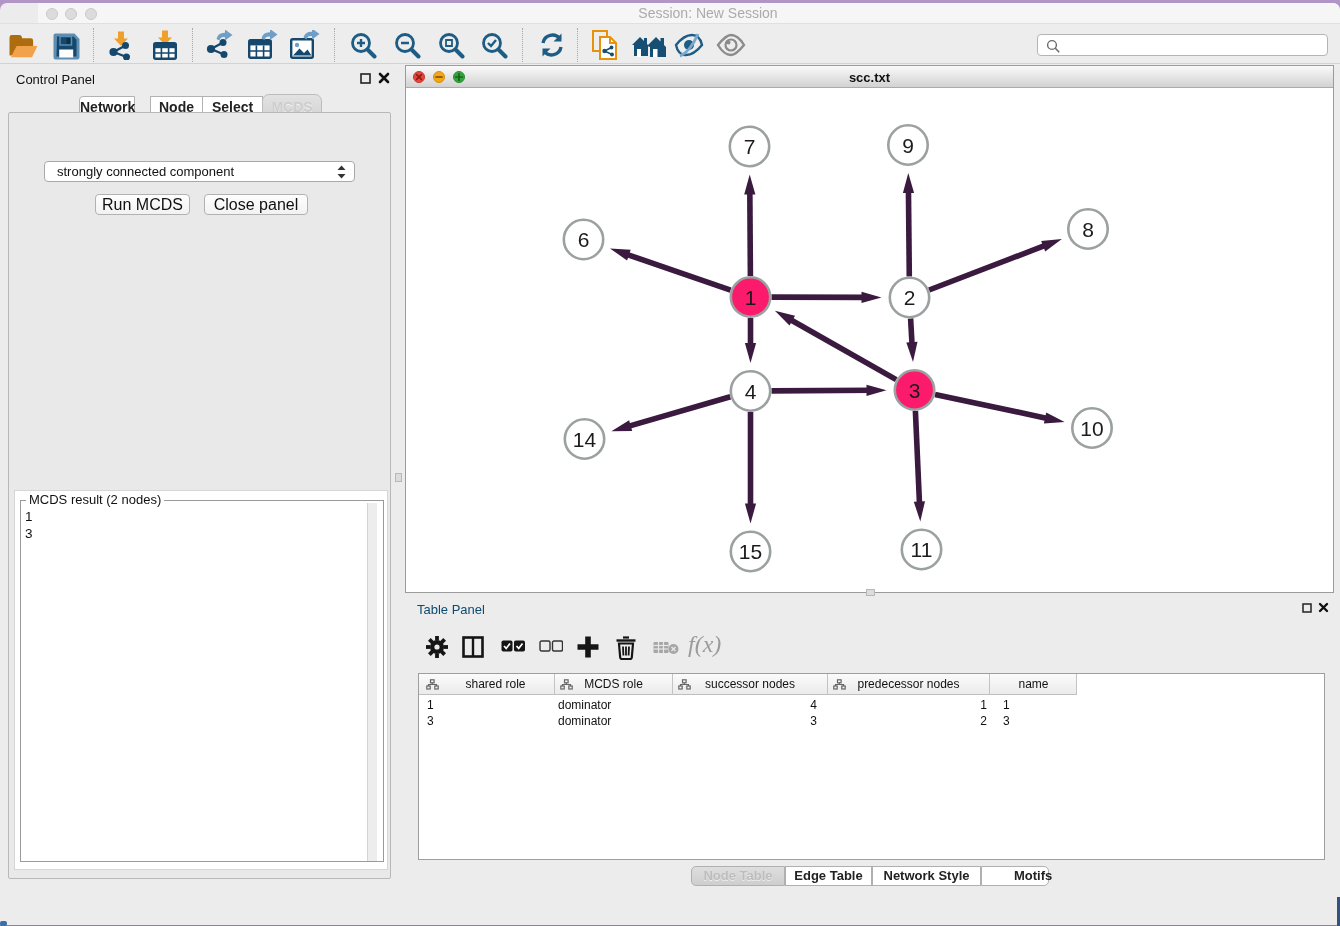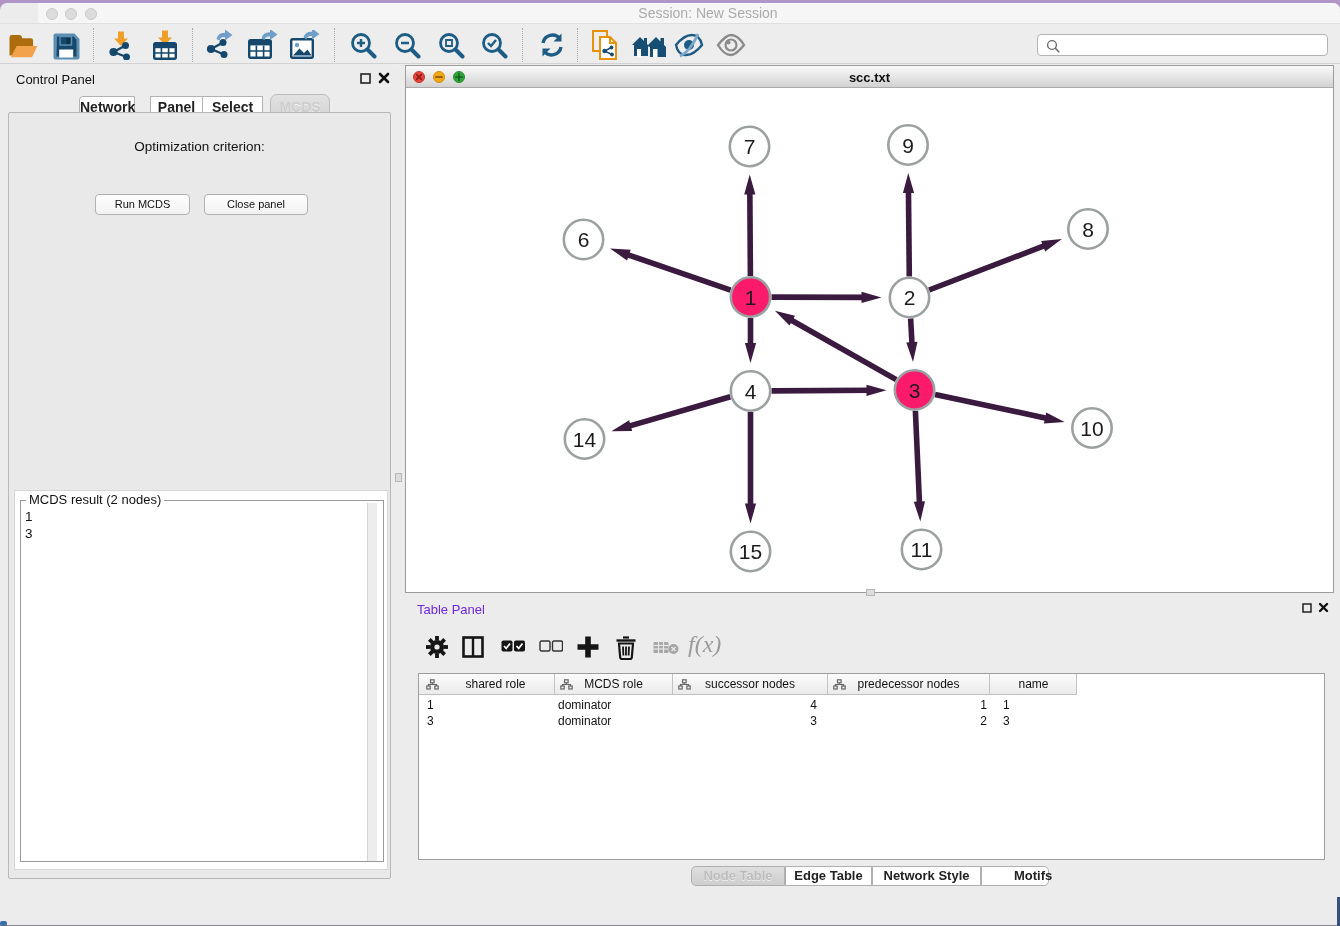--- a/index.html
+++ b/index.html
@@ -9,39 +9,39 @@
 #win { position:absolute; left:0; top:3px; width:1340px; height:923px; background:#ececec; border-radius:7px 7px 0 0; overflow:hidden; }
 #titlebar { position:absolute; left:0; top:0; width:1340px; height:20px; background:#f6f6f6;margin-left:38px; }
 .tl { position:absolute; top:4.5px; width:12px; height:12px; border-radius:50%; background:#dcdcdc; border:1px solid #c9c9c9; }
 #ttext { position:absolute; top:2px; left:0; width:1340px; text-align:center; font-size:14px; color:#ababab; }
 #toolbar { position:absolute; left:0; top:20px; width:1340px; height:43px; background:#ededed; border-top:1px solid #e0e0e0; }
 .sep { position:absolute; top:4px; height:34px; width:0; border-left:1px dotted #a8a8a8; }
 #searchbox { position:absolute; left:1037px; top:10px; width:291px; height:22px; background:#fff; border:1px solid #b4b4b4; border-radius:4px; }
 #cpanel { position:absolute; left:0; top:61px; width:392px; height:827px; background:#ececec; }
 #cphead { position:absolute; left:16px; top:8px; font-size:13px; color:#111; }
 .tab { position:absolute; top:32px; height:22px; background:#fff; border:1px solid #b2b2b2; font-size:14px; font-weight:bold; color:#222; text-align:center; line-height:20px; }
-#tabmcds { position:absolute; left:262px; top:30px; width:60px; height:26px; background:linear-gradient(#e2e2e2,#d3d3d3); border:1px solid #bcbcbc; border-radius:7px; font-size:14px; font-weight:bold; color:#cdcdcd; text-shadow:0 1px 0 #f2f2f2; text-align:center; line-height:24px;margin-left:8px; }
+#tabmcds { position:absolute; left:262px; top:30px; width:60px; height:26px; background:linear-gradient(#e2e2e2,#d3d3d3); border:1px solid #bcbcbc; border-radius:7px; font-size:14px; font-weight:bold; color:#cdcdcd; text-shadow:0 1px 0 #f2f2f2; text-align:center; line-height:24px; }
 #cpcontent { position:absolute; left:8px; top:48px; width:383px; height:767px; background:#e9e9e9; border:1px solid #b8b8b8; border-radius:2px; }
 #optlabel { position:absolute; left:0; top:26px; width:100%; text-align:center; font-size:13.5px; color:#111; }
 #selbox { position:absolute; left:35px; top:48px; width:311px; height:21px; background:#fff; border:1px solid #a9a9a9; border-radius:4px; font-size:13px; color:#111; line-height:19px; padding-left:12px; }
-.btn { position:absolute; top:81px; height:21px; background:linear-gradient(#fefefe,#f2f2f2); border:1px solid #b2b2b2; border-radius:4px; font-size:11px; color:#111; text-align:center; line-height:19px; }
+.btn { position:absolute; top:81px; height:21px; background:linear-gradient(#fefefe,#f2f2f2); border:1px solid #b2b2b2; border-radius:4px; font-size:16px; color:#111; text-align:center; line-height:19px; }
 #resultbox { position:absolute; left:5px; top:377px; width:374px; height:380px; background:#fff; border:1px solid #d6d6d6; }
 #fieldset { position:absolute; left:5px; top:9px; width:364px; height:362px; border:1px solid #9a9a9a; }
 #legend { position:absolute; left:5px; top:-9px; background:#fff; font-size:13px; color:#111; padding:0 3px; }
 #scrollbar { position:absolute; left:346px; top:2px; width:10px; height:358px; background:#ededed; border-left:1px solid #d4d4d4; }
 #statusbar { position:absolute; left:0; top:888px; width:1340px; height:32px; background:#ececec; border-top:1px solid #c2c2c2; }
 #listbtn { position:absolute; left:11px; top:7px; width:27px; height:21px; background:linear-gradient(#fdfdfd,#f0f0f0); border:1px solid #a9a9a9; border-radius:3px; }
 #membtn { position:absolute; left:1254px; top:6px; width:75px; height:23px; background:#fbfbfb; border:1px solid #a5a5a5; font-size:13px; color:#111; }
 #netwin { position:absolute; left:405px; top:62px; width:929px; height:528px; border:1px solid #9b9b9b; background:#fff; }
 #nettitle { position:absolute; left:0; top:0; width:927px; height:22px; background:linear-gradient(#fafafa,#d2d2d2); border-bottom:1px solid #ababab; }
 #nettext { position:absolute; left:0; top:4px; width:100%; text-align:center; font-size:13px; font-weight:bold; color:#111; }
 .light { position:absolute; top:5px; width:12px; height:12px; border-radius:50%; }
 #netsvg { position:absolute; left:0; top:22px; }
 #tpanel { position:absolute; left:405px; top:594px; width:935px; height:294px; background:#ececec; }
-#tphead { position:absolute; left:12px; top:5px; font-size:13px; color:#6d28d9; }
+#tphead { position:absolute; left:12px; top:5px; font-size:13px; color:#0c4a6e; }
 #tptoolbar { position:absolute; left:0; top:24px; width:935px; height:48px; }
 #tblarea { position:absolute; left:13px; top:76px; width:907px; height:187px; background:#fff; border:1px solid #9e9e9e; }
 #tblhead { position:absolute; left:0; top:0; width:658px; height:21px; background:linear-gradient(#fbfbfb,#ebebeb); border-bottom:1px solid #bfbfbf; border-right:1px solid #c3c3c3; }
 .colsep { position:absolute; top:0; height:21px; width:0; border-left:1px solid #c3c3c3; }
 .hcell { position:absolute; top:0; height:21px; font-size:12px; color:#111; text-align:center; line-height:21px; }
 .hicon { position:absolute; top:5px; }
 .trow { position:absolute; font-size:12px; color:#111; height:16px; line-height:16px; }
 .tcell { position:absolute; }
 #tabsrow { position:absolute; left:286px; top:269px; height:19px; }
 .btab { position:absolute; top:0; height:20px; background:#fff; border:1px solid #b0b0b0; font-size:13px; font-weight:bold; color:#222; text-align:center; line-height:18px; }
@@ -191,25 +191,28 @@
   <div class="abs" style="left:0;top:60px;width:1340px;height:1px;background:#d2d2d2;"></div>
   <div id="cpanel">
     <div id="cphead">Control Panel</div>
     <svg class="abs" style="left:360px;top:9px;" width="11" height="11" viewBox="0 0 11 11">
         <rect x="1" y="1" width="9" height="9" fill="none" stroke="#222" stroke-width="1.6"></rect>
       </svg>
     <svg class="abs" style="left:378px;top:8px;" width="12" height="12" viewBox="0 0 12 12">
         <path d="M2 2 L10 10 M10 2 L2 10" stroke="#111" stroke-width="2.6" stroke-linecap="round"></path>
       </svg>
     <div class="tab" style="left:79px; width:56px; border-radius:4px 0 0 4px;">Network</div>
-    <div class="tab" style="left:150px; width:53px;">Panel</div>
+    <div class="tab" style="left:150px; width:53px;">Node</div>
     <div class="tab" style="left:202px; width:61px;">Select</div>
     <div id="tabmcds">MCDS</div>
     <div id="cpcontent">
-      <div id="optlabel">Optimization criterion:</div>
+      <div id="selbox">strongly connected component<svg class="abs" style="right:7px;top:3px;" width="11" height="14" viewBox="0 0 11 14">
+            <path d="M5.5 0.5 L9.5 5 h-8 z" fill="#333"></path>
+            <path d="M5.5 13.5 L9.5 9 h-8 z" fill="#333"></path>
+          </svg></div>
       <div class="btn" style="left:86px; width:95px;">Run MCDS</div>
       <div class="btn" style="left:195px; width:104px;">Close panel</div>
       <div id="resultbox">
         <div id="fieldset">
           <div id="legend">MCDS result (2 nodes)</div>
           <div style="position:absolute; left:4px; top:7px; font-size:13.5px; line-height:17px; color:#111;">1<br>3</div>
           <div id="scrollbar"></div>
         </div>
       </div>
     </div>

